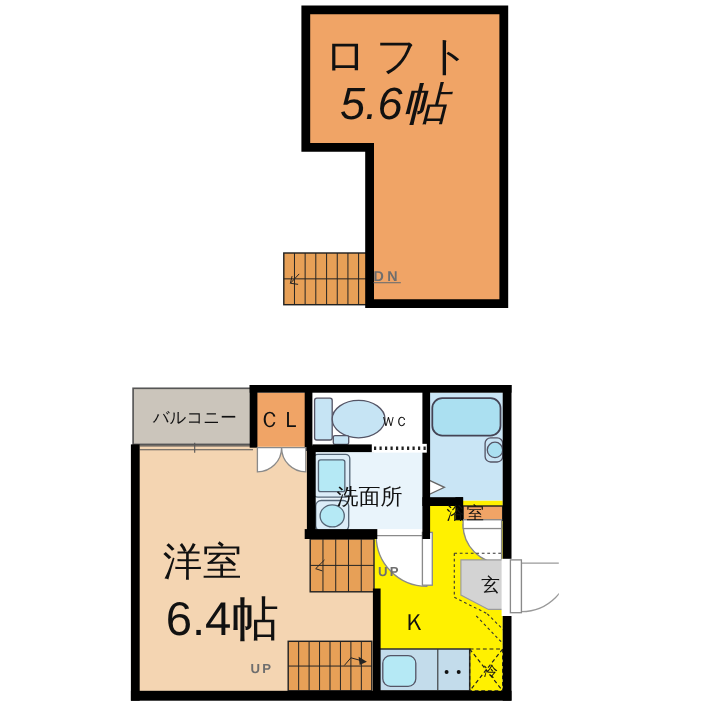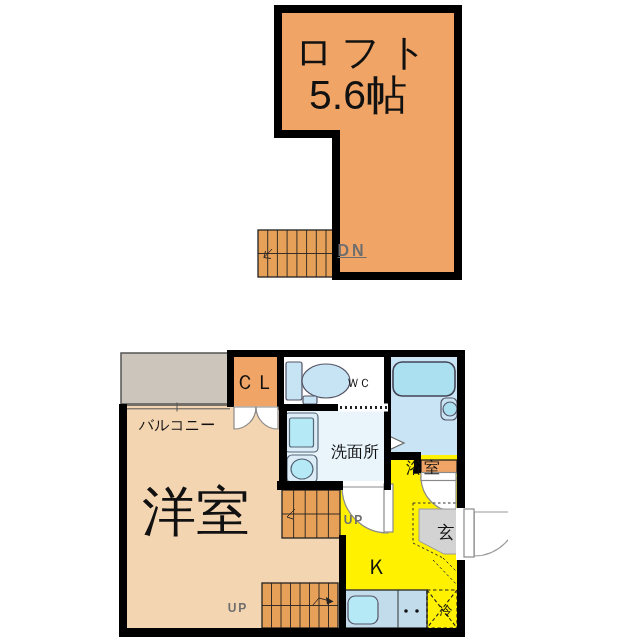--- a/index.html
+++ b/index.html
@@ -165,28 +165,29 @@
   </g>
 
   <g>
     <rect x="456" y="508" width="10" height="52" fill="#ffffff"></rect>
     <path d="M 474,512 L 518,512 A 44,44 0 0 1 474,556 Z" fill="#ffffff" stroke="#9a9a9a" stroke-width="1.2"></path>
     <rect x="464" y="509" width="10" height="48" fill="#ffffff" stroke="#8a8a8a" stroke-width="1.2"></rect>
   </g>
 </svg>
 
 <div class="lbl" style="left:365px;top:52px;font-size:38px;letter-spacing:8px;">ロフト</div>
-<div class="lbl" style="left:358px;top:95px;font-size:41px;">5.6帖</div>
-<div class="lbl gray" style="left:352px;top:251px;font-size:16px;letter-spacing:3px;text-decoration:underline;">DN</div>
+<div class="lbl" style="left:358px;top:95px;font-size:41px;font-style:italic;">5.6帖</div>
+<div class="lbl gray" style="left:352px;top:251px;font-size:13px;letter-spacing:3px;text-decoration:underline;">DN</div>
 
-<div class="lbl" style="left:177px;top:380px;font-size:15px;margin-top:44px;">バルコニー</div>
+<div class="lbl" style="left:177px;top:380px;font-size:15px;">バルコニー</div>
 <div class="lbl" style="left:255px;top:382px;font-size:20px;">ＣＬ</div>
 <div class="lbl" style="left:359px;top:383px;font-size:12px;">ＷＣ</div>
 <div class="lbl" style="left:424px;top:426px;font-size:16px;letter-spacing:2px;margin-top:42px;">浴室</div>
-<div class="lbl" style="left:355px;top:452px;font-size:16px;">洗面所</div>
-<div class="lbl" style="left:196px;top:511px;font-size:54px;">洋室</div>
+<div class="lbl" style="left:336px;top:452px;font-size:20px;">洗面所</div>
+<div class="lbl" style="left:184px;top:511px;font-size:36px;">洋室</div>
+<div class="lbl" style="left:202px;top:564px;font-size:43px;">6.4帖</div>
 <div class="lbl" style="left:377px;top:566px;font-size:21px;">Ｋ</div>
 <div class="lbl" style="left:446px;top:532px;font-size:17px;">玄</div>
 <div class="lbl" style="left:446px;top:610px;font-size:13px;">冷</div>
 <div class="lbl gray" style="left:354px;top:520px;font-size:12px;letter-spacing:2px;">UP</div>
 <div class="lbl gray" style="left:238px;top:608px;font-size:12px;letter-spacing:2px;">UP</div>
 
 </div>
 
 </body></html>

